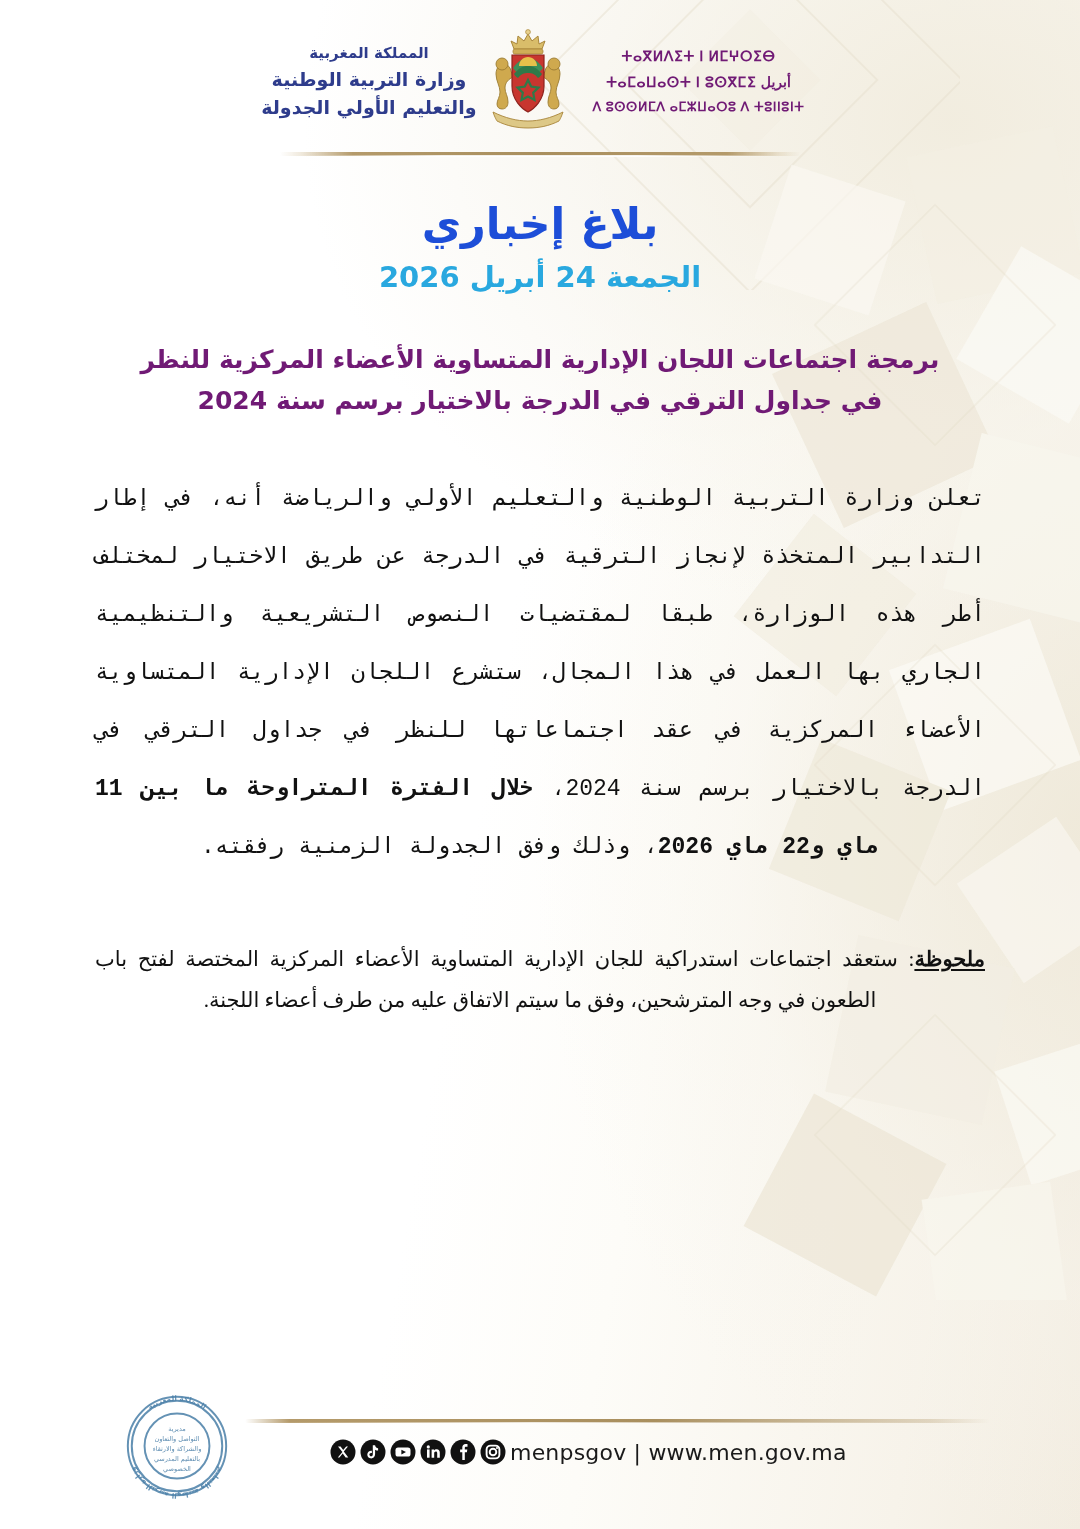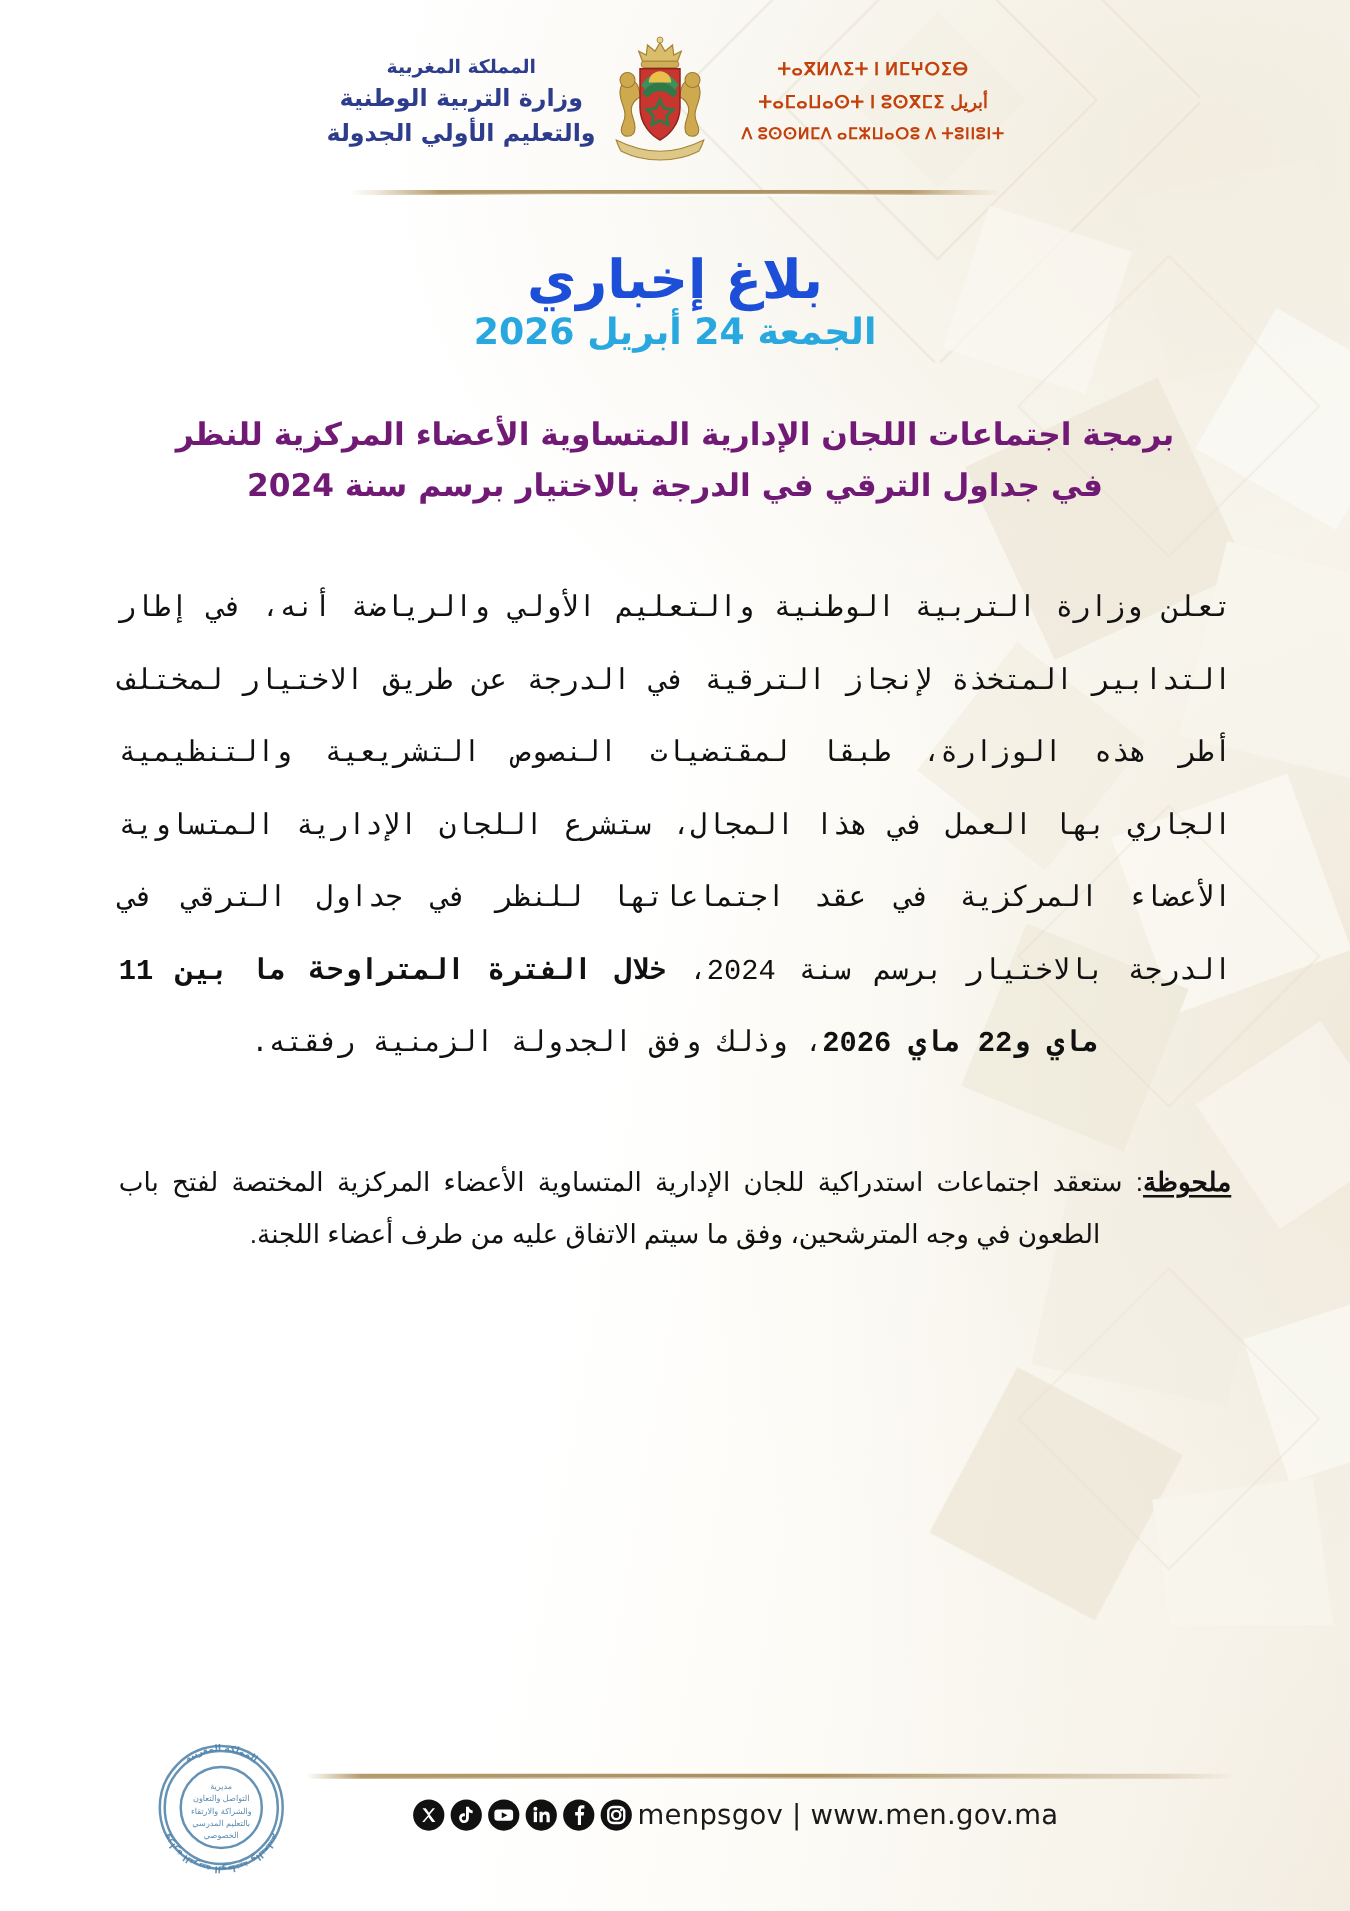--- a/index.html
+++ b/index.html
@@ -73,23 +73,23 @@
     font-size: 19px;
     line-height: 1.52;
     letter-spacing: .5px;
     font-weight: 600;
     white-space: nowrap;
   }
   .hdr-ar .l1 { font-size: 15px; }
   .hdr-tif {
     direction: ltr;
     text-align: center;
-    color: #c2410c;
+    color: #701a75;
     width: 240px;
-    font-family: Liberation Serif, serif;
+    font-family: Liberation Sans, sans-serif;
   }
   .hdr-tif div {
     font-size: 14px;
     line-height: 1.85;
     letter-spacing: .6px;
     white-space: nowrap;
     font-weight: 600;
   }
   .hdr-tif .t3 { font-size: 12.6px; text-align: center; }
 
@@ -125,21 +125,21 @@
     font-size: 43px;
     font-weight: 700;
     line-height: 1.12;
     letter-spacing: 0px;
     font-family: "DejaVu Sans", sans-serif;
   }
   .doc-date {
     color: #29a8df;
     font-size: 29px;
     font-weight: 700;
-    margin-top: 0;
+    margin-top: 12px;
     font-family: "DejaVu Sans", sans-serif;
   }
 
   .subtitle {
     margin: 46px auto 0 auto;
     width: 800px;
     text-align: center;
     color: #701a75;
     font-size: 25px;
     font-weight: 700;
@@ -166,21 +166,21 @@
   .para b { font-weight: 700; }
 
   .note {
     margin-top: 62px;
     color: #111111;
     font-size: 21px;
     line-height: 1.95;
     text-align: justify;
     text-align-last: center;
     direction: rtl;
-    font-family: Liberation Sans, sans-serif;
+    font-family: Liberation Serif, serif;
   }
   .note .lbl {
     font-weight: 700;
     text-decoration: underline;
     text-underline-offset: 3px;
   }
 
   
   .footer {
     position: absolute;

